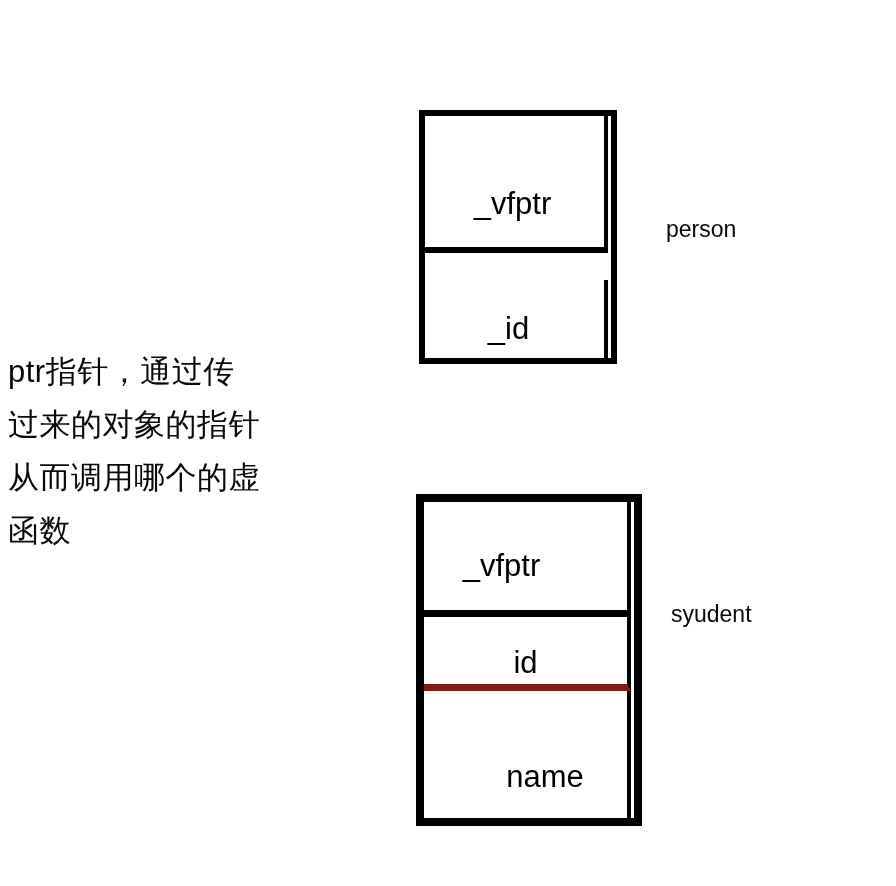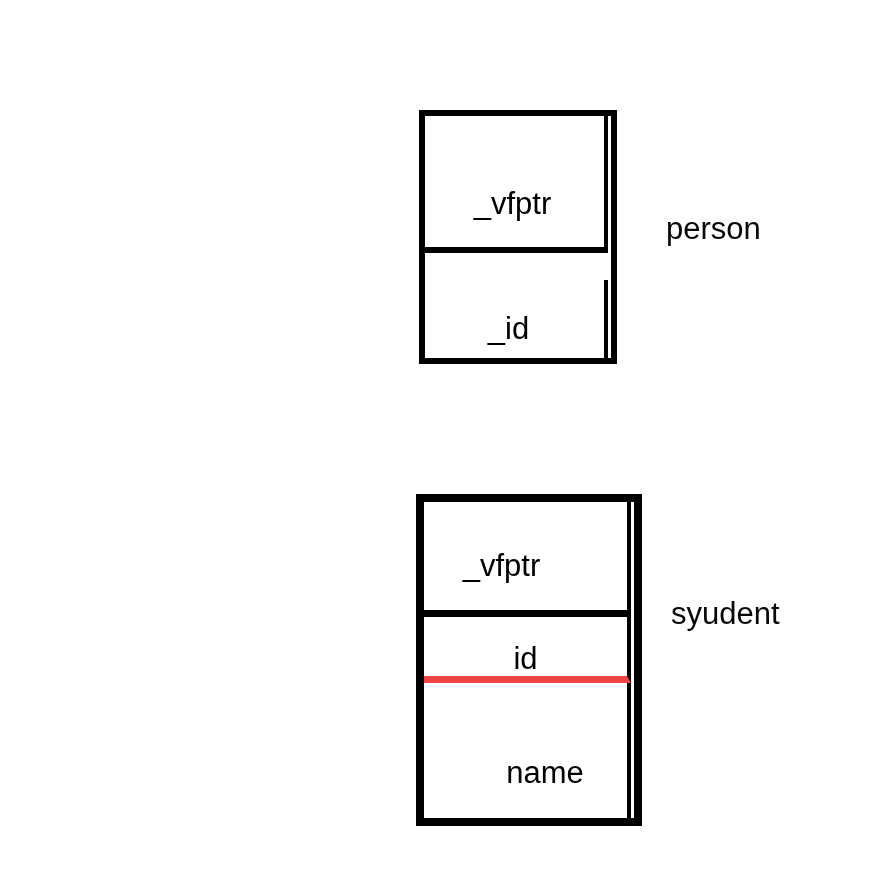--- a/index.html
+++ b/index.html
@@ -61,51 +61,57 @@
     box-sizing: border-box;
     display: flex;
     align-items: center;
     justify-content: center;
     border-right: 4px solid #000000;
     background: #ffffff;
   }
   .person-vfptr { height: 137px; border-bottom: 6px solid #000000; }
   .person-id    { flex: 1; margin-top: 27px; }
   .student-vfptr { height: 115px; border-bottom: 7px solid #000000; }
-  .student-id    { height: 66px;  border-bottom: 7px solid #ef4444; }
+  .student-id    { height: 74px;  border-bottom: 7px solid #7f1d1d; }
   .student-name  { flex: 1; padding-left: 31px; }
 
   .cell-label {
     font-size: 31px;
     line-height: 1.15;
     white-space: nowrap;
   }
   
   .person-vfptr  .cell-label { transform: translate(-2px, 22px); }
   .person-id     .cell-label { transform: translate(-6px, 10px); }
   .student-vfptr .cell-label { transform: translate(-24px, 10px); }
   .student-id    .cell-label { transform: translate(0px, 12px); }
   .student-name  .cell-label { transform: translate(4px, 22px); }
 
   
   .side-label {
     position: absolute;
-    font-size: 31px;
+    font-size: 23px;
     line-height: 36px;
     white-space: nowrap;
     color: #080808;
   }
   .person-label  { left: 666px; top: 211px; }
   .student-label { left: 671px; top: 596px; }
 </style>
 </head>
 <body>
 
 <div class="canvas">
 
+  <div class="annotation">
+    <div class="annotation-line">ptr指针，通过传</div>
+    <div class="annotation-line">过来的对象的指针</div>
+    <div class="annotation-line">从而调用哪个的虚</div>
+    <div class="annotation-line">函数</div>
+  </div>
 
   <div class="struct-box person-box">
     <div class="cell person-vfptr">
       <span class="cell-label">_vfptr</span>
     </div>
     <div class="cell person-id">
       <span class="cell-label">_id</span>
     </div>
   </div>
   <div class="side-label person-label">person</div>

